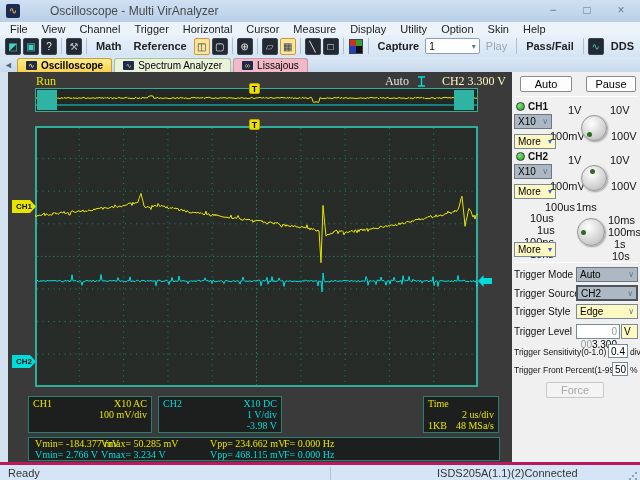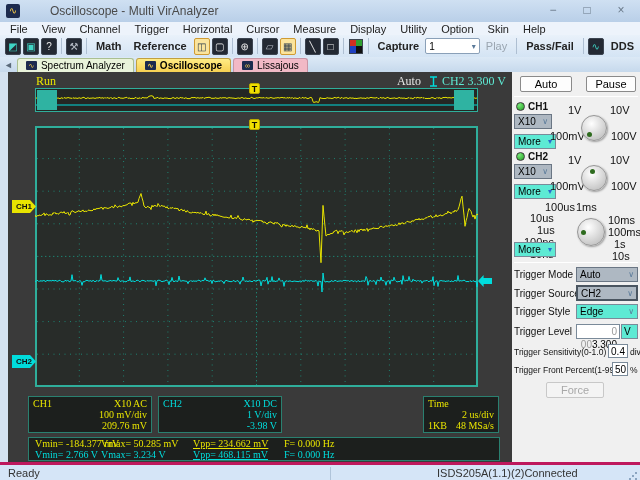--- a/index.html
+++ b/index.html
@@ -53,21 +53,21 @@
   .tab.liss { background:#f2b9c6; border-color:#c795a5; font-weight:normal; }
 
   
   .splitter { position:absolute; left:0; top:72px; width:8px; height:390px; background:#d4e2f0; }
   .scope-panel { position:absolute; left:8px; top:72px; width:504px; height:390px; background:#3a3a3a; }
   .serif { font-family:"Liberation Serif", serif; }
   .run-label { position:absolute; left:28px; top:2px; color:#e8e400; font-size:12px; }
   .acq-readout { position:absolute; right:6px; top:2px; display:flex; align-items:center; font-size:12px; }
   .acq-mode { color:#e8e8e8; margin-right:8px; }
   .trig-glyph { margin-right:4px; }
-  .trig-val { color:#5eead4; }
+  .trig-val { color:#fef9c3;margin-left:12px; }
 
   .overview { position:absolute; left:27px; top:16px; width:443px; height:24px;
     background:#242724; border:1px solid #2fae9b; }
   .grid-box { position:absolute; left:27px; top:54px; width:443px; height:261px;
     background:#282c29; }
 
   .t-marker { position:absolute; width:11px; height:11px; background:#f0e000; border:1px solid #b8a800;
     color:#101000; font-size:9px; font-weight:bold; text-align:center; line-height:10px; border-radius:2px; }
   .ch-tag { position:absolute; width:24px; height:13px; font-size:8px; font-weight:bold; color:#101010;
     line-height:13px; text-align:center; }
@@ -79,33 +79,33 @@
   .info-box { position:absolute; background:#1c1f1d; border:1px solid #2a8070;
     font-family:"Liberation Serif", serif; font-size:10px; padding:1px 4px; line-height:11px; }
   .info-box .row { display:flex; justify-content:space-between; }
   .info-box .r { text-align:right; }
   .yel { color:#e8e400; } .cyn { color:#00dcdc; }
 
   .meas-box { position:absolute; left:20px; top:365px; width:472px; height:24px;
     background:#1c1f1d; border:1px solid #2a8070; font-family:"Liberation Serif", serif; font-size:10px; }
   .meas-row { position:relative; height:11px; line-height:11px; }
   .meas-row span { position:absolute; white-space:nowrap; }
-  .m0{left:6px;} .m1{left:72px;} .m2{left:164px;text-decoration:underline;} .m3{left:255px;}
+  .m0{left:6px;} .m1{left:72px;} .m2{left:181px;} .m3{left:255px;}
 
   
   .right-panel { position:absolute; left:512px; top:72px; width:128px; height:390px; background:#f0f0f0; }
   .btn { position:absolute; background:#fdfdfd; border:1px solid #8a8a8a; border-radius:2px;
     font-size:11px; text-align:center; }
   .btn.disabled { color:#a8a8a8; background:#f4f4f4; border-color:#c8c8c8; }
   .led { width:9px; height:9px; border-radius:50%; background:radial-gradient(circle at 35% 30%,#7ae87a,#1f9e1f);
     border:1px solid #3a3a3a; display:inline-block; vertical-align:-1px; margin-right:3px; }
   .ch-label { font-size:10px; font-weight:bold; color:#111; }
   .combo { position:absolute; border:1px solid #6a7684; display:flex; align-items:center;
     justify-content:space-between; padding:0 3px; font-size:10px; background:#aeb8c2; }
-  .combo.white { background:#5eead4; border-color:#7a8a99;justify-content:space-between; }
+  .combo.white { background:#fef9c3; border-color:#7a8a99;justify-content:space-between; }
   .combo.focused { border:2px solid #4a5560; }
   .knob { position:absolute; border-radius:50%;
     background:radial-gradient(circle at 40% 32%,#ffffff,#d6d6d6 55%,#b4b4b4); border:1px solid #969696;
     box-shadow:1px 1px 2px rgba(0,0,0,.35); }
   .knob-dot { position:absolute; width:5px; height:5px; border-radius:50%; background:#2e6b1e; }
   .klabel { position:absolute; font-size:11px; color:#111; white-space:nowrap; }
   .sepline { position:absolute; left:2px; width:124px; height:1px; background:#d0d0d0; border-bottom:1px solid #fff; }
   .tlabel { position:absolute; font-size:10px; color:#111; white-space:nowrap; }
   .tlabel.small { font-size:8.5px; }
   .tinput { position:absolute; background:#fff; border:1px solid #7a8a99; font-size:10px;
@@ -188,27 +188,27 @@
   <span class="ttext disabled">Play</span>
   <div class="tsep"></div>
   <span class="ttext">Pass/Fail</span>
   <div class="tsep"></div>
   <div class="tbtn teal">∿</div>
   <span class="ttext">DDS</span>
 </div>
 
 <div class="tabbar">
   <span class="tab-scroll">◄</span>
+  <div class="tab osc">
+    <span class="ticon">∿</span>
+    <span>Oscilloscope</span>
+  </div>
   <div class="tab spec">
     <span class="ticon">∿</span>
     <span>Spectrum Analyzer</span>
-  </div>
-  <div class="tab osc">
-    <span class="ticon">∿</span>
-    <span>Oscilloscope</span>
   </div>
   <div class="tab liss">
     <span class="ticon">∞</span>
     <span>Lissajous</span>
   </div>
 </div>
 
 <div class="splitter"></div>
 <div class="scope-panel">
   <span class="run-label serif">Run</span>
@@ -257,21 +257,20 @@
   <div class="ch-tag y" style="left:4px;top:128px;">CH1</div>
   <div class="ch-tag c" style="left:4px;top:283px;">CH2</div>
   <div class="trig-tag" style="left:470px;top:203px;"></div>
 
   <div class="info-box yel" style="left:20px;top:324px;width:124px;height:37px;">
     <div class="row">
         <span>CH1</span>
       <span>X10  AC</span>
       </div>
     <div class="r">100 mV/div</div>
-    <div class="r">209.76 mV</div>
   </div>
   <div class="info-box cyn" style="left:150px;top:324px;width:124px;height:37px;">
     <div class="row">
         <span>CH2</span>
       <span>X10  DC</span>
       </div>
     <div class="r">1 V/div</div>
     <div class="r">-3.98 V</div>
   </div>
   <div class="info-box yel" style="left:415px;top:324px;width:76px;height:37px;">

